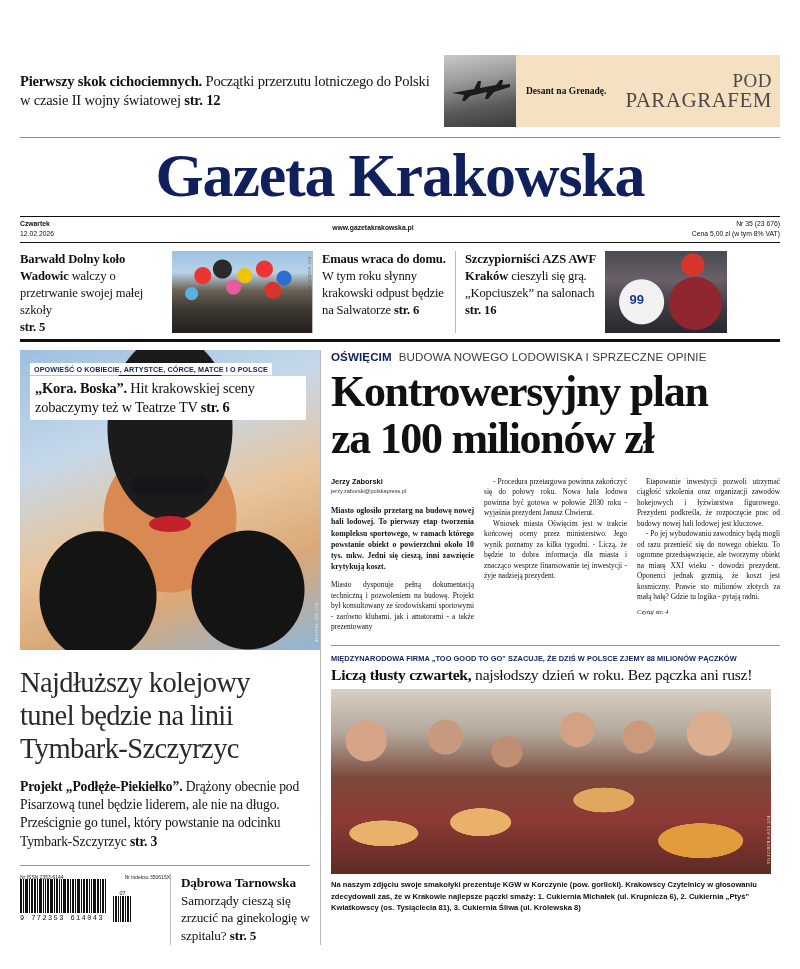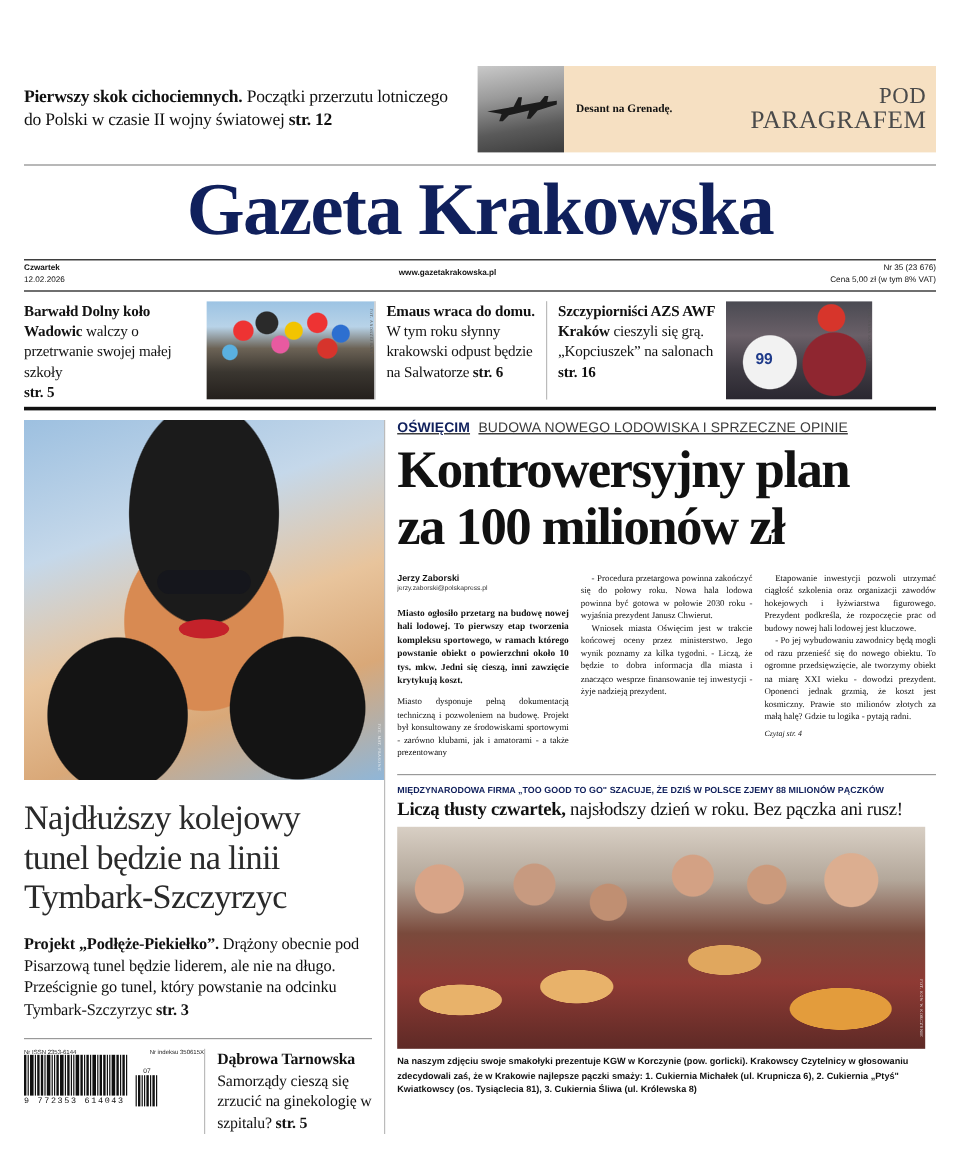--- a/index.html
+++ b/index.html
@@ -21,21 +21,21 @@
   .promo-text .lead { font-weight: bold; }
   .promo-text .pg { font-weight: bold; }
   .promo-photo {
     width: 72px; background: #3a3a3a; position: relative; overflow: hidden;
     background: linear-gradient(170deg,#c9c9c9 0%,#9a9a9a 35%,#5a5a5a 70%,#3b3b3b 100%);
   }
   .promo-photo .plane {
     position:absolute; left:4px; top:22px; width:64px; height:26px;
   }
   .promo-box {
-    width: 310px; background: #f6e0c2; display: flex; align-items: center;
+    width: 264px; background: #f6e0c2; display: flex; align-items: center;
     padding: 4px 8px 4px 10px; 
   }
   .promo-box-left { flex: 1; padding-right: 4px; }
   .promo-box-left .pb-title { font-weight: bold; font-size: 9.5px; margin-bottom: 1px; }
   .promo-box-left .pb-body {
     font-family: "Liberation Sans", sans-serif; font-size: 7.6px; line-height: 1.42;
   }
   .promo-box-left .pb-body b { font-family: "Liberation Serif", serif; font-size:8.6px; }
   .promo-box-right {
     font-family: "Liberation Serif", serif; font-size: 21px; color:#4a4a4a;
@@ -183,21 +183,21 @@
   .bc-small .num { font-family:"Liberation Sans",sans-serif; font-size:5.5px; text-align:center; }
   .footer-teaser {
     flex:1; padding-left:10px; border-left:1px solid #bbb;
     font-size:13.2px; line-height:1.34; letter-spacing:-0.15px;
   }
   .footer-teaser b { font-weight:bold; }
 
   
   .kicker-row {
     display:flex; align-items:flex-start; gap:7px;
-    font-family:"Liberation Sans",sans-serif; font-size:11.6px; letter-spacing:0.1px;text-decoration:underline;
+    font-family:"Liberation Sans",sans-serif; font-size:11.6px; letter-spacing:0.1px;
   }
   .kicker-city { font-weight:bold; color:#10205c; }
   .kicker-rest { color:#3b3b3b; }
 
   .headline {
     font-family:"Liberation Serif",serif; font-weight:bold;
     font-size:44px; line-height:1.06; letter-spacing:-1.3px; margin-top:6px;
   }
 
   .article-cols { display:flex; margin-top:14px; gap:10px; }
@@ -321,20 +321,24 @@
 
   <div class="rule-black"></div>
 
   <div class="main">
 
     <div class="col-left">
 
       <div class="kora">
         <div class="face-glasses"></div>
         <div class="face-mouth"></div>
+        <div class="kora-label">
+          <div class="kora-kicker">OPOWIEŚĆ O KOBIECIE, ARTYSTCE, CÓRCE, MATCE I O POLSCE</div>
+          <div class="kora-head"><b>„Kora. Boska”.</b><span> Hit krakowskiej sceny zobaczymy też w Teatrze TV </span><b>str. 6</b></div>
+        </div>
         <div class="kora-credit">FOT. MAT. PRASOWE</div>
       </div>
 
       <div class="tunnel">
         <h2>Najdłuższy kolejowy tunel będzie na linii Tymbark-Szczyrzyc</h2>
         <p><b>Projekt „Podłęże-Piekiełko”.</b><span> Drążony obecnie pod Pisarzową tunel będzie liderem, ale nie na długo. Prześcignie go tunel, który powstanie na odcinku Tymbark-Szczyrzyc </span><b>str. 3</b></p>
       </div>
 
       <div class="rule-left"></div>
 

